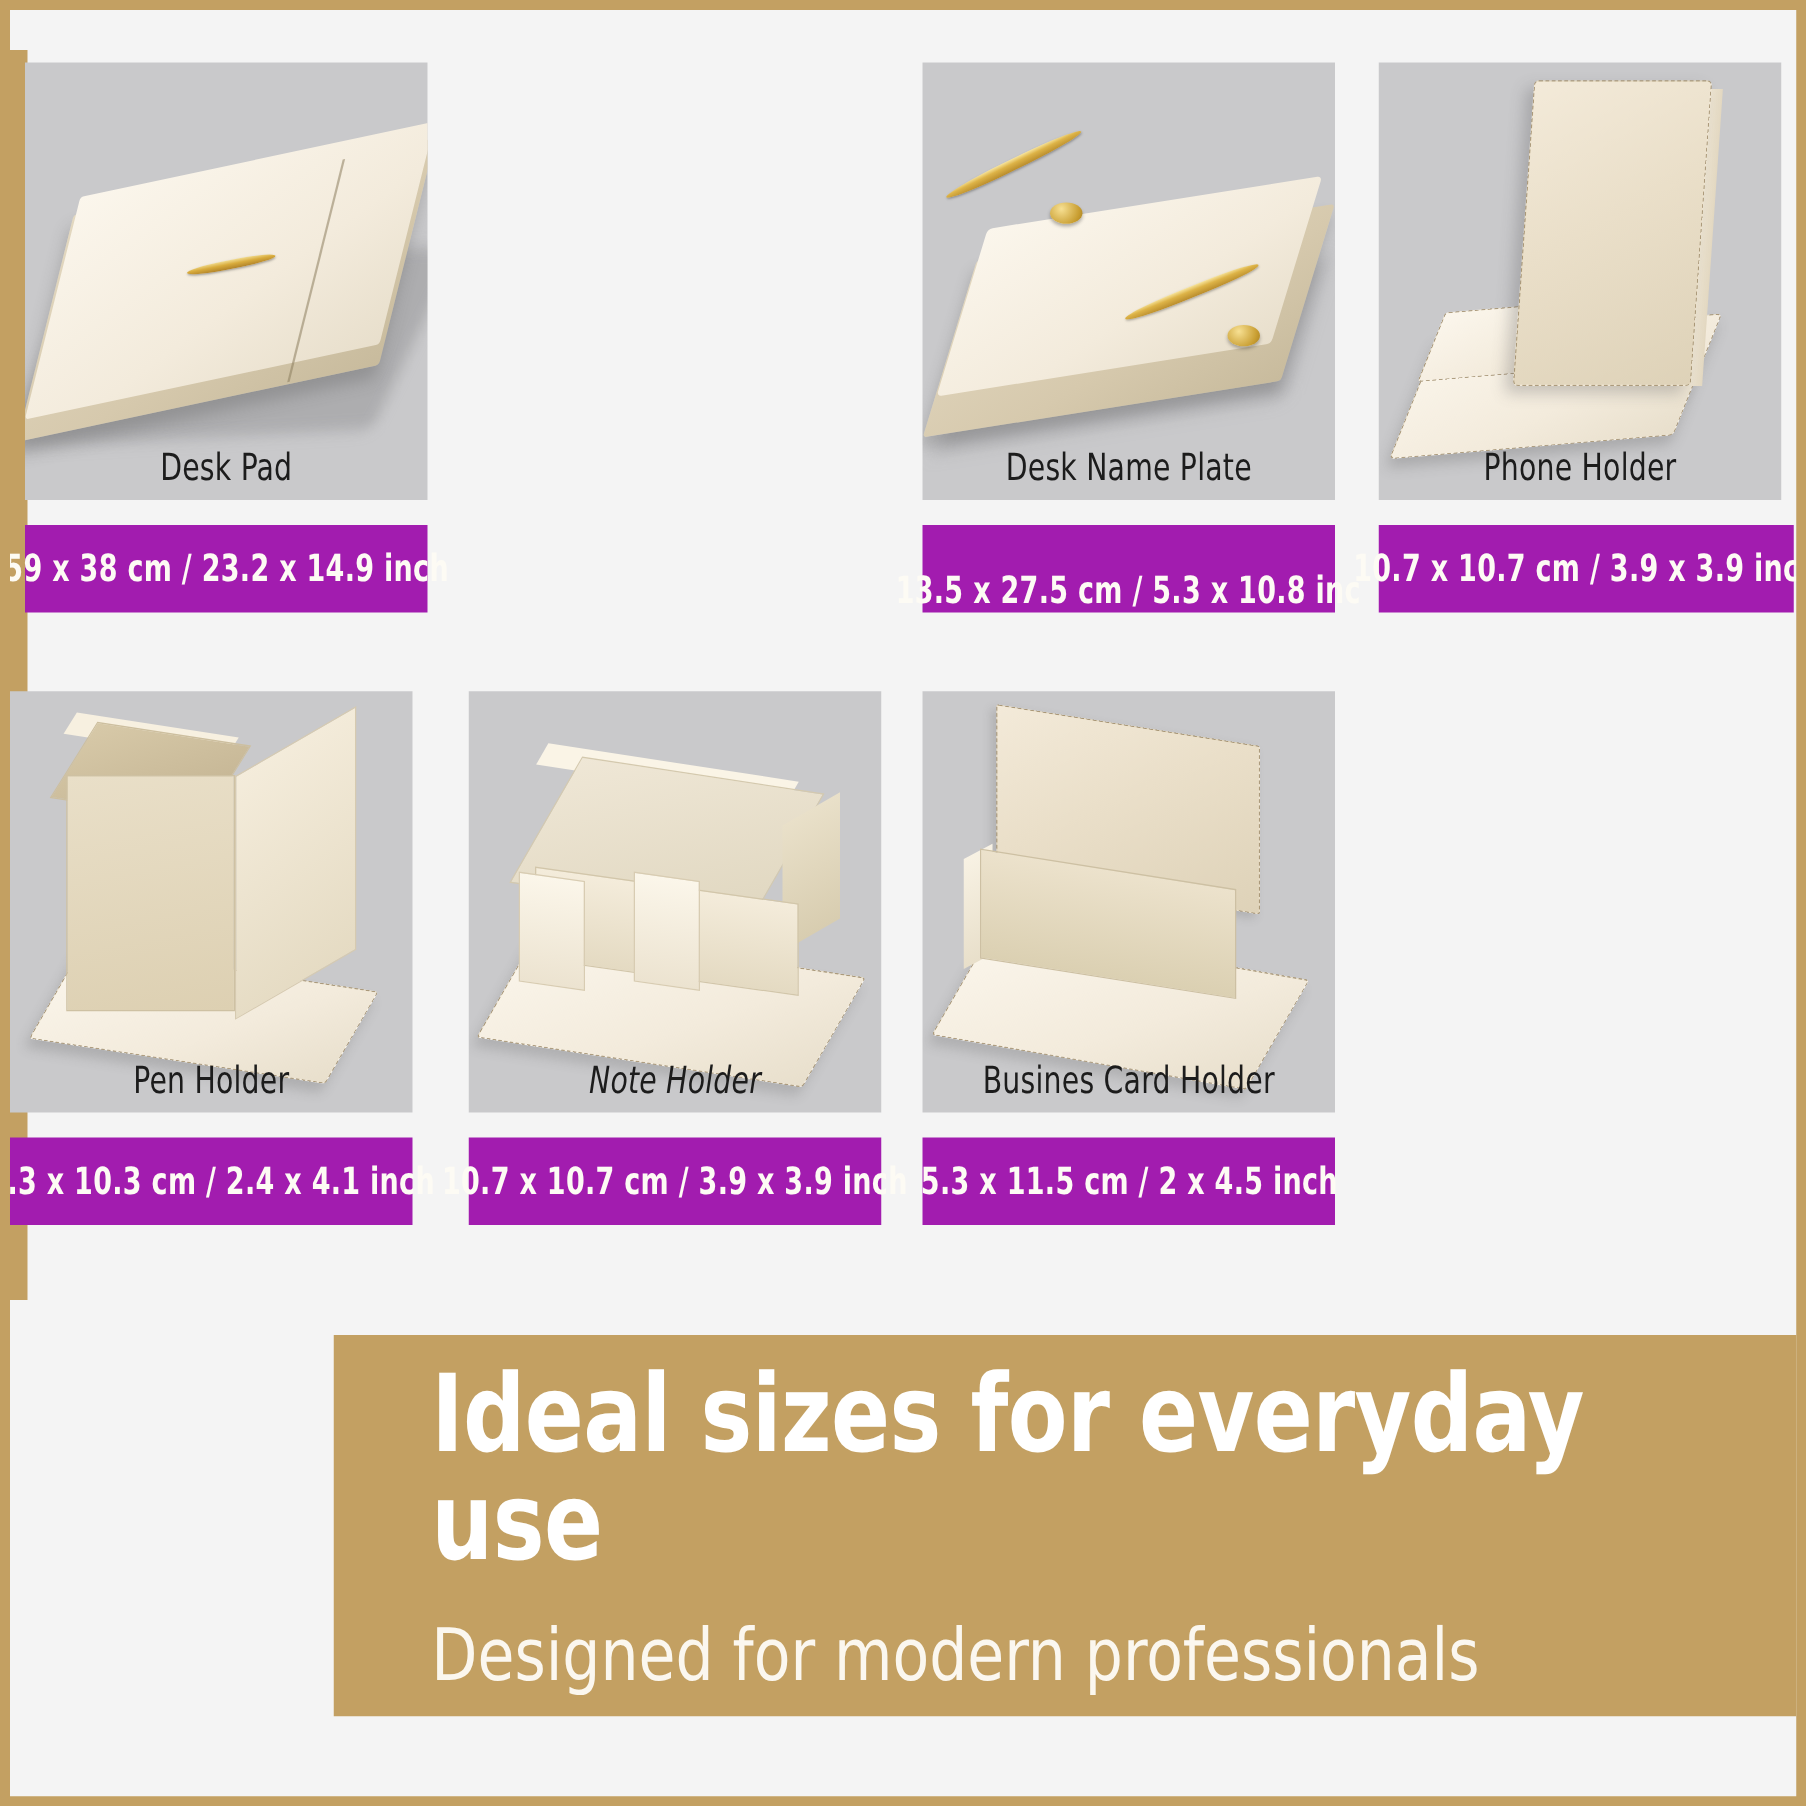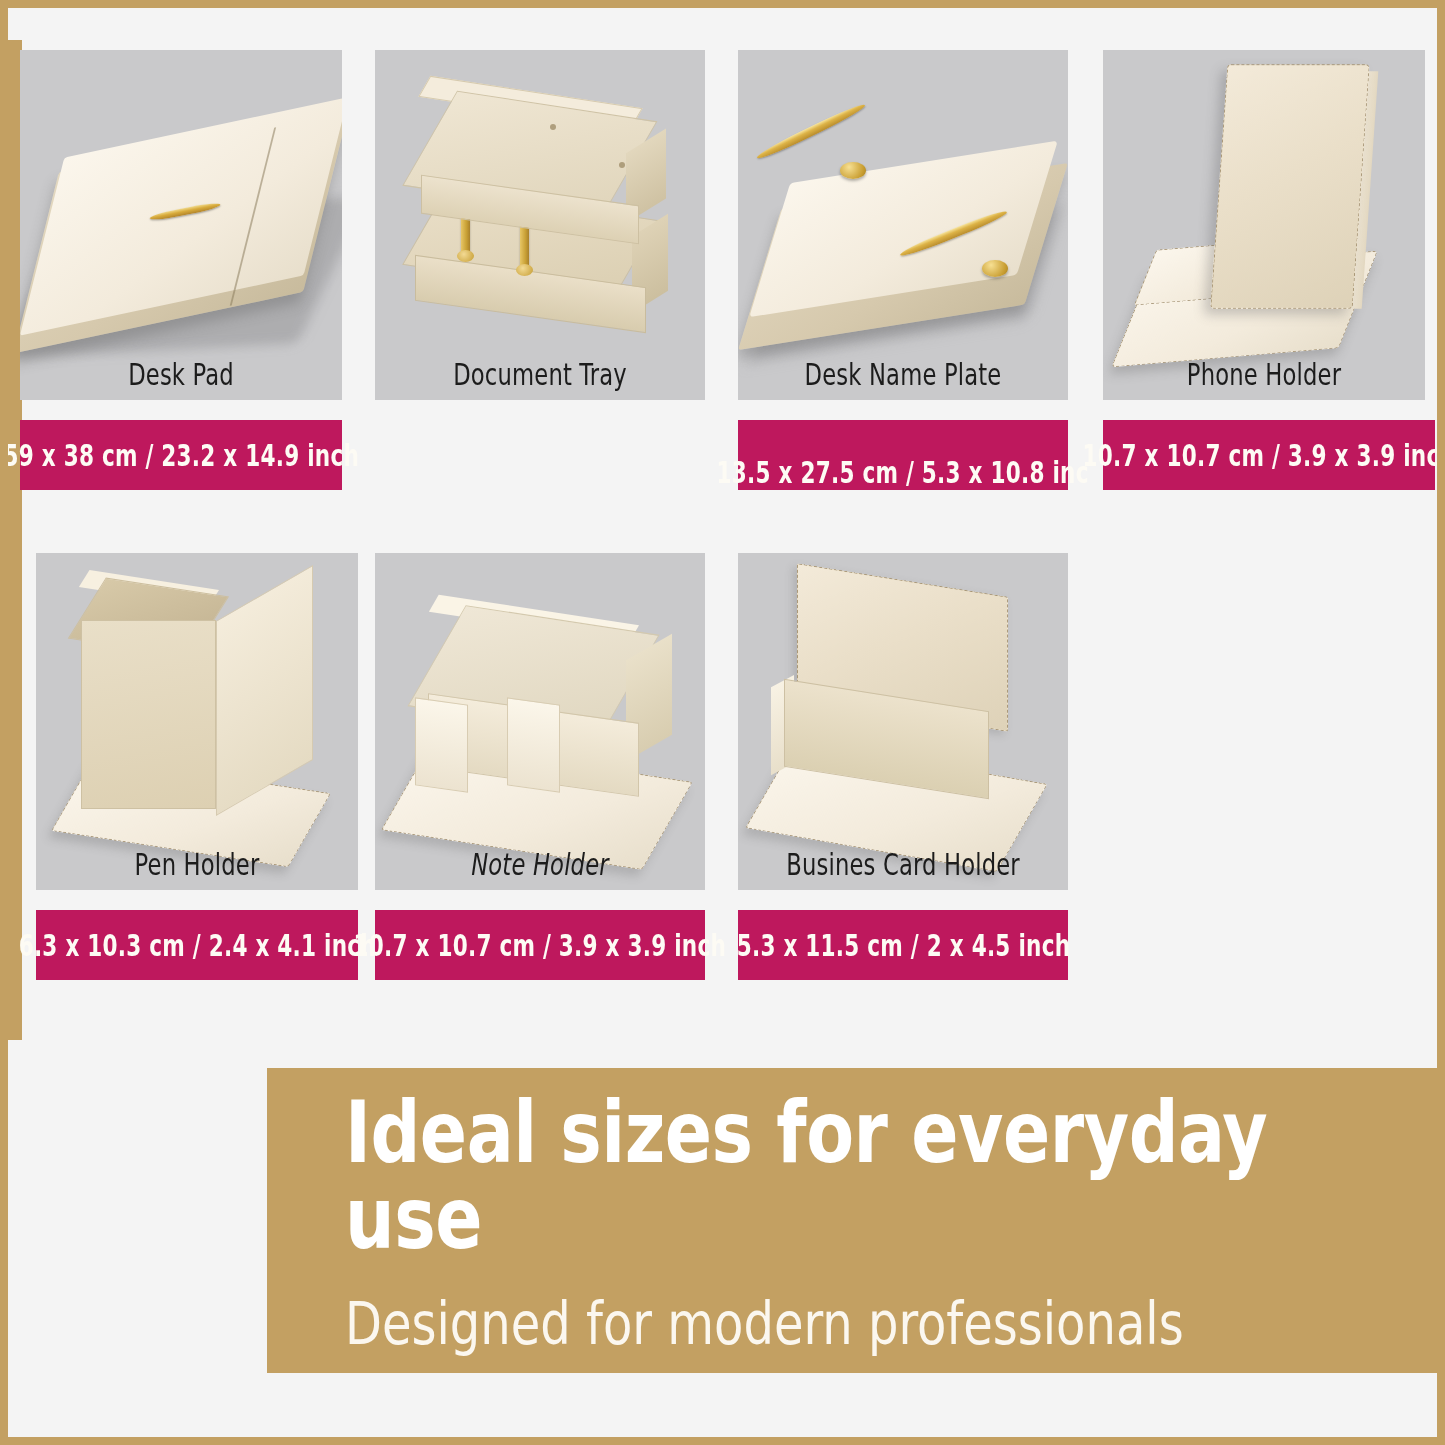--- a/index.html
+++ b/index.html
@@ -52,21 +52,21 @@
     text-align:center;
     font-family:"Liberation Sans Narrow","DejaVu Sans Condensed","Liberation Sans",sans-serif;
     font-stretch:condensed;
     font-size:30px;
     color:#1c1c1c;
     letter-spacing:.2px;
     transform:scaleX(.84);
   }
   .sizebar {
     position:absolute;
-    background:#be185d;
+    background:#a21caf;
     display:flex;
     align-items:center;
     justify-content:center;
   }
   .sizebar span {
     color:#fdfbf4;
     font-family:"Liberation Sans Narrow","DejaVu Sans Condensed","Liberation Sans",sans-serif;
     font-stretch:condensed;
     font-size:30px;
     font-weight:600;
@@ -388,36 +388,20 @@
         <div class="pen-gold" style="left:40%; top:45%; width:72px; height:7px; transform:rotate(-11deg);"></div>
       </div>
       <div class="caption">Desk Pad</div>
     </div>
     <div class="sizebar" style="left:0; top:370px; width:322px; height:70px;">
       <span>59 x 38 cm / 23.2 x 14.9 inch</span>
     </div>
   </div>
 
   <div class="cell" style="left:375px; top:50px; width:330px; height:440px;">
-    <div class="photo" style="left:0; top:0; width:330px; height:350px;">
-      <div class="art">
-        <div class="tray-bot-in"></div>
-        <div class="tray-bot-side"></div>
-        <div class="tray-bot-front"></div>
-        <div class="tray-bracket" style="left:26%; top:33%;"></div>
-        <div class="tray-bracket" style="left:44%; top:37%;"></div>
-        <div class="tray-top-rim"></div>
-        <div class="tray-top-in"></div>
-        <div class="tray-top-side"></div>
-        <div class="tray-top-front"></div>
-        <div class="tray-dot" style="left:53%; top:21%;"></div>
-        <div class="tray-dot" style="left:74%; top:32%;"></div>
-      </div>
-      <div class="caption">Document Tray</div>
-    </div>
   </div>
 
   <div class="cell" style="left:738px; top:50px; width:330px; height:440px;">
     <div class="photo" style="left:0; top:0; width:330px; height:350px;">
       <div class="art">
         <div class="np-shadow"></div>
         <div class="np-base leather-d"></div>
         <div class="np-top leather-l"></div>
         <div class="np-pen" style="left:4%; top:22%; width:120px; transform:rotate(-26deg);"></div>
         <div class="np-knob" style="left:31%; top:32%;"></div>
@@ -439,21 +423,21 @@
         <div class="ph-back-edge"></div>
         <div class="ph-back leather stitch"></div>
       </div>
       <div class="caption">Phone Holder</div>
     </div>
     <div class="sizebar" style="left:0; top:370px; width:332px; height:70px;">
       <span>10.7 x 10.7 cm / 3.9 x 3.9  inch</span>
     </div>
   </div>
 
-  <div class="cell" style="left:36px; top:553px; width:322px; height:437px;">
+  <div class="cell" style="left:8px; top:553px; width:322px; height:437px;">
     <div class="photo" style="left:0; top:0; width:322px; height:337px;">
       <div class="art">
         <div class="pn-base leather-l stitch"></div>
         <div class="pn-rim"></div>
         <div class="pn-top"></div>
         <div class="pn-side stitch"></div>
         <div class="pn-front stitch"></div>
       </div>
       <div class="caption">Pen Holder</div>
     </div>

